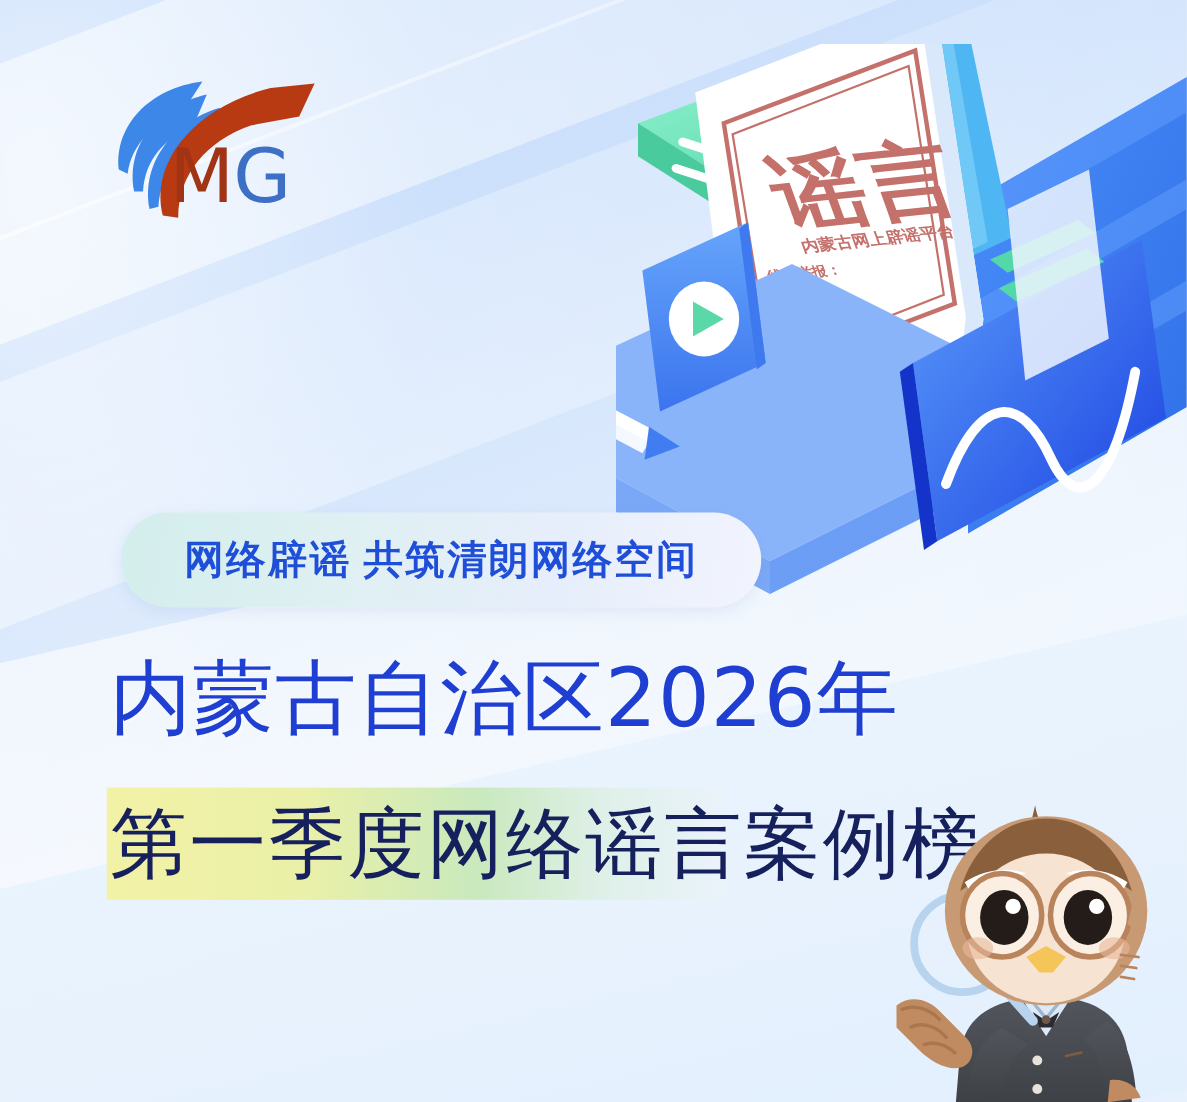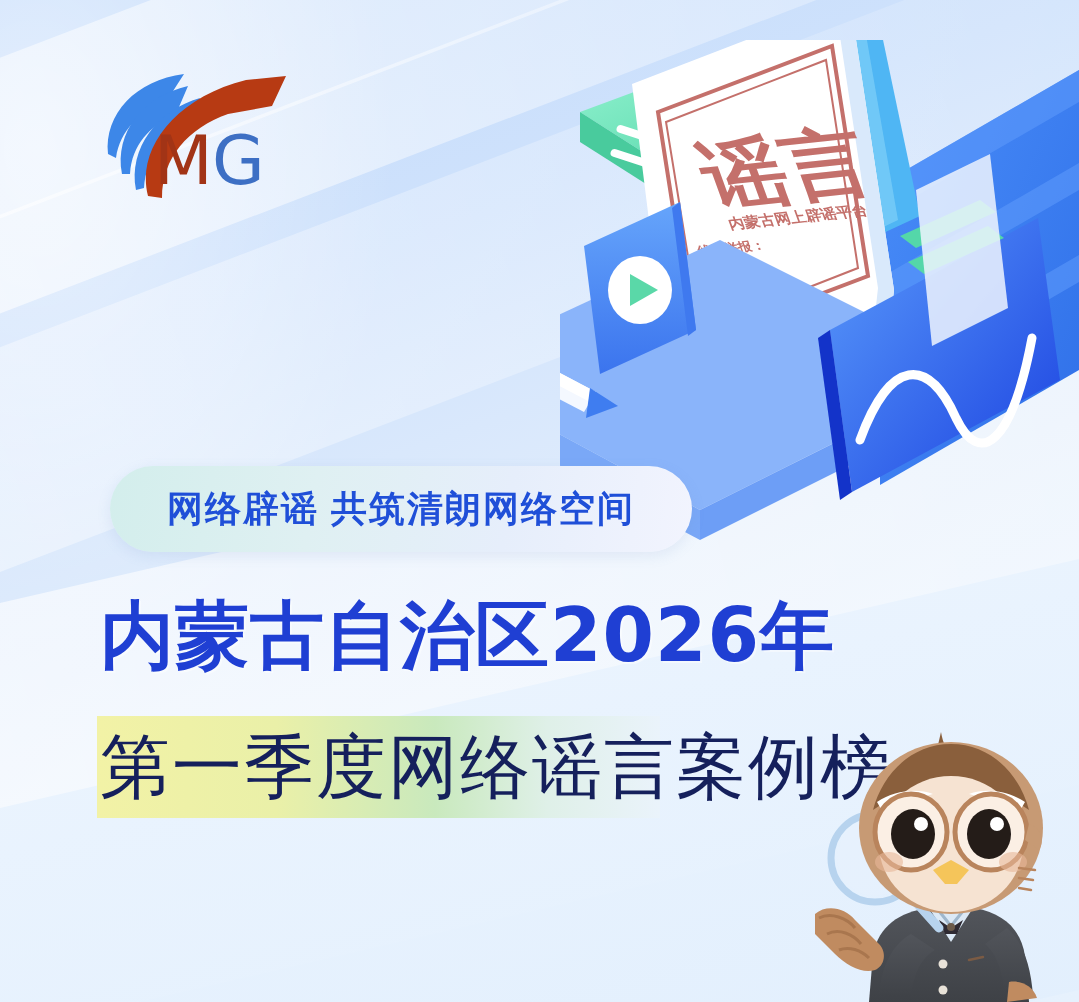--- a/index.html
+++ b/index.html
@@ -37,24 +37,24 @@
   
   .illus{position:absolute;left:560px;top:40px;width:519px;height:540px;overflow:hidden;}
   .illus svg{display:block;}
 
   
   .pill{position:absolute;left:110px;top:466px;width:582px;height:86px;border-radius:43px;
     background:linear-gradient(100deg,#d3eeec 0%,#dff0f2 35%,#e6eefb 68%,#f2f4fe 100%);
     box-shadow:0 4px 14px rgba(110,150,200,.14);
     display:flex;align-items:center;justify-content:center;}
   .pill-text{font-size:36px;font-weight:700;color:#1f4fd8;letter-spacing:2px;
-    font-family:Liberation Sans, sans-serif;white-space:nowrap;}
-
-  
-  .h1{position:absolute;left:100px;top:598px;font-size:74px;font-weight:700;
+    font-family:Liberation Serif, serif;white-space:nowrap;}
+
+  
+  .h1{position:absolute;left:100px;top:598px;font-size:74px;font-weight:400;
     color:#1f3fd3;letter-spacing:1px;white-space:nowrap;line-height:1;
     font-family:"DejaVu Sans","Liberation Sans",sans-serif;
     text-shadow:2px 2px 0 rgba(255,255,255,.45);}
 
   
   .hl-band{position:absolute;left:97px;top:716px;width:563px;height:102px;
     background:linear-gradient(90deg,#f2f2a6 0%,#eaf0a8 32%,#c9e9bd 60%,#dff0e8 80%,#eaf3fb 100%);}
   .h2{position:absolute;left:100px;top:724px;font-size:70px;font-weight:400;
     color:#15205c;letter-spacing:2px;white-space:nowrap;line-height:1.25;
     font-family:"DejaVu Sans","Liberation Sans",sans-serif;}

